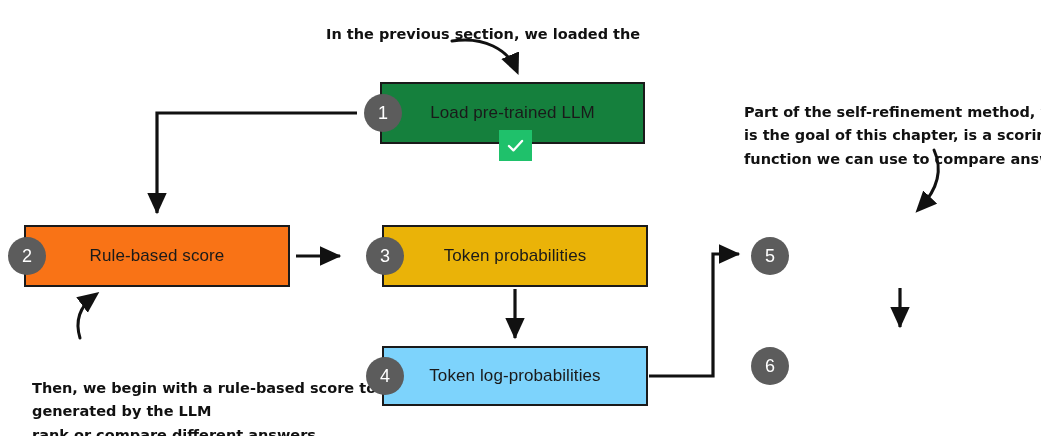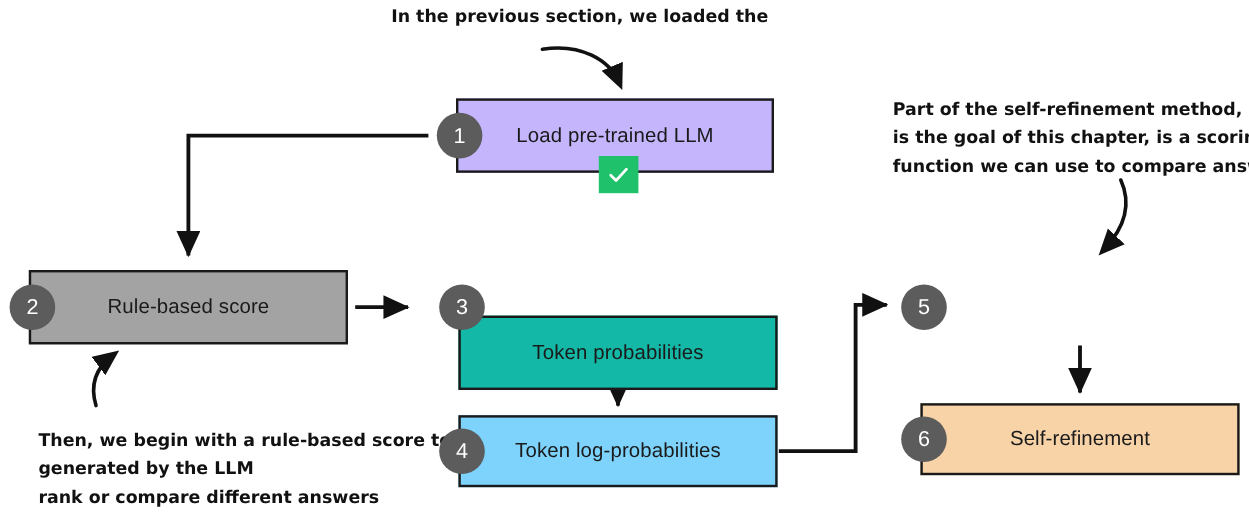--- a/index.html
+++ b/index.html
@@ -59,20 +59,21 @@
   }
   .check-badge svg { display: block; }
   
   .annotation {
     position: absolute;
     font-family: "DejaVu Sans", sans-serif;
     font-weight: bold;
     font-size: 14.5px;
     line-height: 1.62;
     color: #111111;
+    margin-top: 20px;
   }
   .annotation div { white-space: nowrap; }
   
   #wires {
     position: absolute;
     left: 0; top: 0;
     width: 1041px;
     height: 436px;
     z-index: 2;
     pointer-events: none;
@@ -119,60 +120,57 @@
 
     <g>
       <path d="M934,150 C944,172 935,192 920,208" fill="none" stroke="#111111" stroke-width="3.0" stroke-linecap="round" marker-end="url(#ah-thin)"></path>
     </g>
 
     <g>
       <path d="M80,338 C74,318 82,305 94,296" fill="none" stroke="#111111" stroke-width="3.0" stroke-linecap="round" marker-end="url(#ah-thin)"></path>
     </g>
   </svg>
 
-  <div class="node" style="left:380px; top:82px; width:265px; height:62px; background:#c4b5fd; z-index:3;">
+  <div class="node" style="left:380px; top:82px; width:265px; height:62px; background:#15803d; z-index:3;">
     <span class="node-label">Load pre-trained LLM</span>
   </div>
   <div class="badge" style="left:364px; top:94px;">
     <span>1</span>
   </div>
   <div class="check-badge" style="left:499px; top:130px; width:33px; height:31px;">
     <svg width="21" height="21" viewBox="0 0 24 24" aria-hidden="true">
       <path d="M4.5 12.6 L9.6 17.6 L19.5 6.8" fill="none" stroke="#ffffff" stroke-width="2.6" stroke-linecap="round" stroke-linejoin="round"></path>
     </svg>
   </div>
 
-  <div class="node" style="left:24px; top:225px; width:266px; height:62px; background:#a3a3a3; z-index:3;">
+  <div class="node" style="left:24px; top:225px; width:266px; height:62px; background:#f97316; z-index:3;">
     <span class="node-label">Rule-based score</span>
   </div>
   <div class="badge" style="left:8px; top:237px;">
     <span>2</span>
   </div>
 
-  <div class="node" style="left:382px; top:225px; width:266px; height:62px; background:#14b8a6; z-index:3;margin-top:38px;">
+  <div class="node" style="left:382px; top:225px; width:266px; height:62px; background:#eab308; z-index:3;">
     <span class="node-label">Token probabilities</span>
   </div>
   <div class="badge" style="left:366px; top:237px;">
     <span>3</span>
   </div>
 
   <div class="node" style="left:382px; top:346px; width:266px; height:60px; background:#7dd3fc; z-index:3;">
     <span class="node-label">Token log-probabilities</span>
   </div>
   <div class="badge" style="left:366px; top:357px;">
     <span>4</span>
   </div>
 
   <div class="badge" style="left:751px; top:237px;">
     <span>5</span>
   </div>
 
-  <div class="node" style="left:767px; top:336px; width:266px; height:60px; background:#f9d3a8; z-index:3;">
-    <span class="node-label">Self-refinement</span>
-  </div>
   <div class="badge" style="left:751px; top:347px;">
     <span>6</span>
   </div>
 
   <div class="annotation" style="left:326px; top:3px;">
     <div>In the previous section, we loaded the</div>
   </div>
 
   <div class="annotation" style="left:744px; top:81px;">
     <div>Part of the self-refinement method, which</div>

